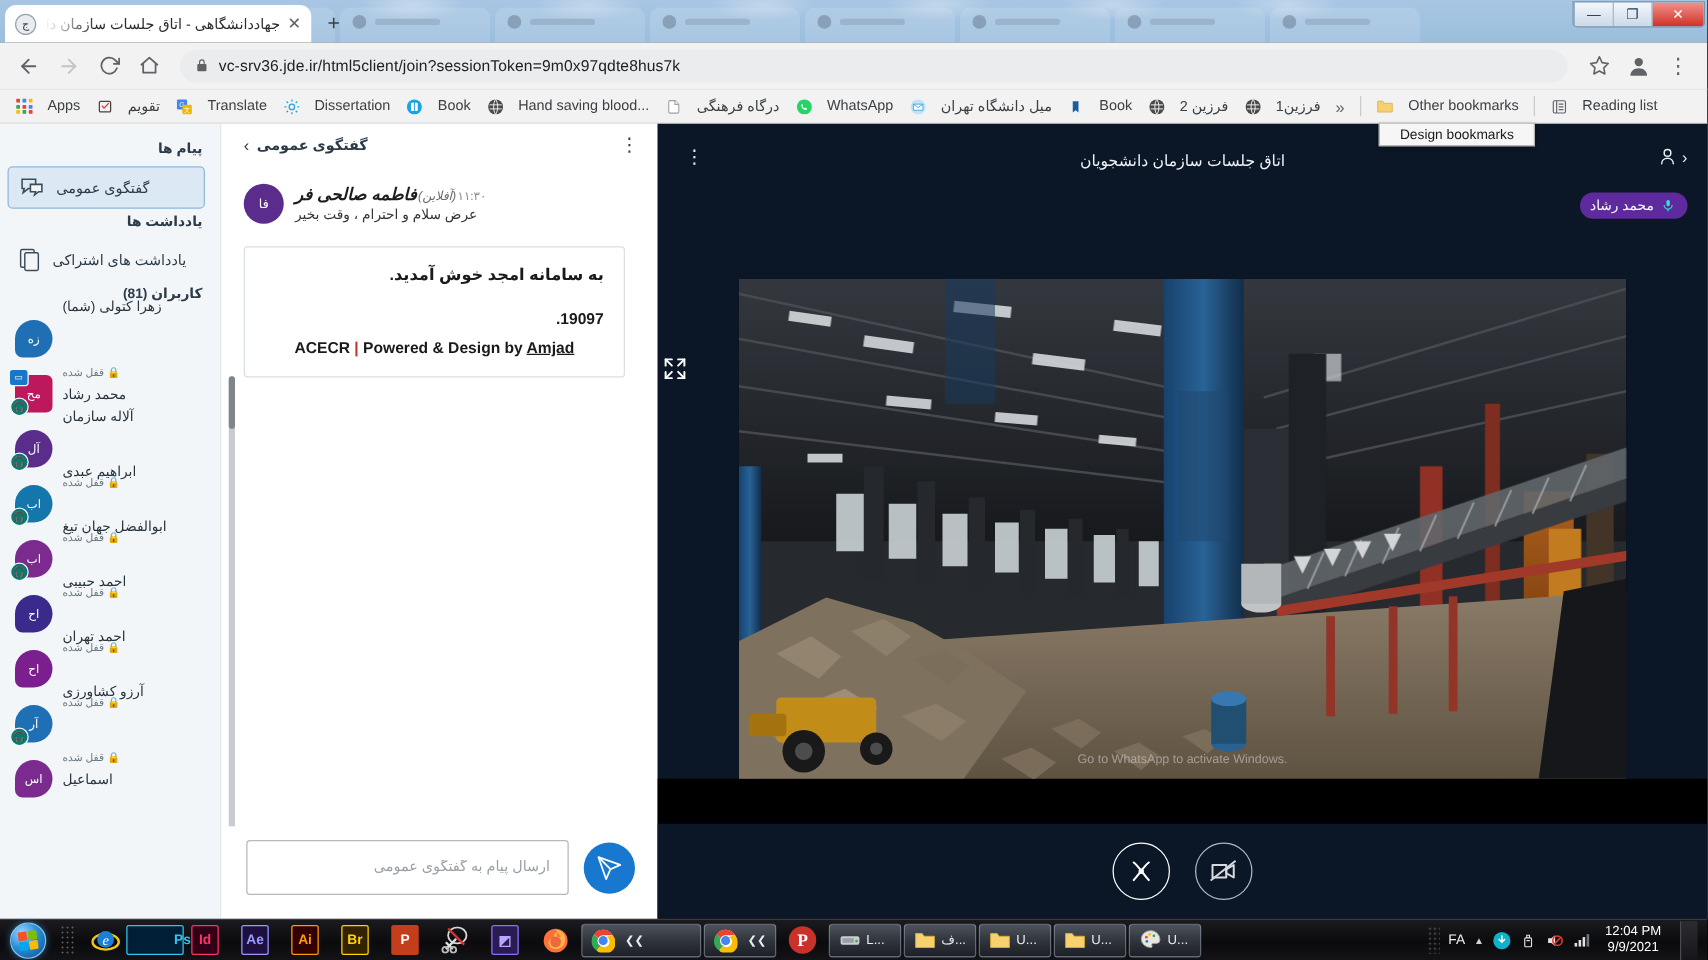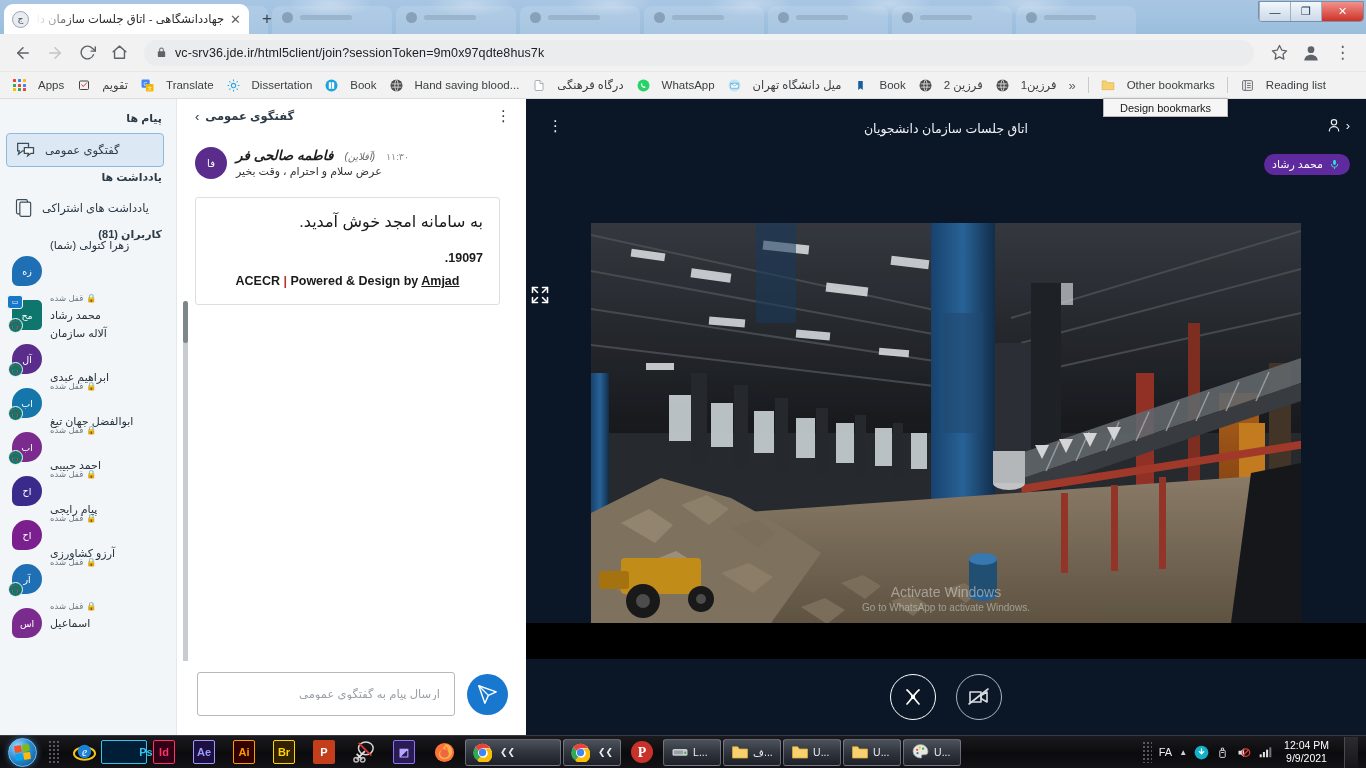--- a/index.html
+++ b/index.html
@@ -214,31 +214,31 @@
   }
   .chat-title { font-size: 11.5px; color: #2c3b47; font-weight: bold; direction: rtl; }
   .chat-body { flex: 1 1 auto; padding: 6px 22px 0 18px; position: relative; overflow: hidden; }
   .msg { display: flex; flex-direction: row-reverse; gap: 9px; margin-top: 8px; }
   .msg-av {
     width: 32px; height: 32px; border-radius: 50%; background: #5a2d8c;
     color: #fff; font-size: 10px; display: flex; align-items: center;
     justify-content: center; flex: 0 0 auto; direction: rtl;
   }
   .msg-col { display: flex; flex-direction: column; align-items: flex-end; flex: 1 1 auto; }
-  .msg-head { display: flex; flex-direction: row-reverse; align-items: baseline; gap: 11px; }
+  .msg-head { display: flex; flex-direction: row-reverse; align-items: baseline; gap: 1px; }
   .msg-name { font-size: 13.5px; font-weight: bold; color: #1d1d1d; direction: rtl; font-style: italic; }
   .msg-off { font-size: 10px; color: #6b6b6b; direction: rtl; font-style: italic; }
   .msg-time { font-size: 9.5px; color: #8b8b8b; direction: rtl; }
   .msg-text { font-size: 11px; color: #333; direction: rtl; margin-top: 2px; }
   .welcome-box {
     margin: 18px 4px 0 0; border: 1px solid #dadfe3; border-radius: 3px;
     padding: 14px 16px 16px 16px; text-align: right; direction: rtl;
     background: #fff;
   }
-  .welcome-line1 { font-size: 16px; color: #1a1a1a; font-weight: normal; direction: rtl; }
+  .welcome-line1 { font-size: 13px; color: #1a1a1a; font-weight: bold; direction: rtl; }
   .welcome-line2 { font-size: 12.5px; color: #1a1a1a; font-weight: bold; margin-top: 20px; direction: ltr; text-align: right; }
   .welcome-line3 {
     font-size: 12.5px; color: #1a1a1a; font-weight: bold; margin-top: 9px;
     direction: ltr; text-align: center;
   }
   .welcome-line3 .bar { color: #b9352c; }
   .welcome-line3 u { text-decoration: underline; }
   .chat-scroll-track {
     position: absolute; top: 168px; left: 6px; width: 5px; height: 390px;
     background: #c8ccd0; border-radius: 3px;
@@ -677,21 +677,21 @@
           <span class="user-meta">
             <span class="user-name">زهرا کتولی (شما)</span>
             <span class="user-status">
               <span>قفل شده</span>
               <span>🔒</span>
             </span>
           </span>
         </div>
 
         <div class="user-row">
-          <span class="avatar sq" style="background:#0f766e">
+          <span class="avatar sq" style="background:#be185d">
             <span>مح</span>
             <span class="badge-screen">▭</span>
             <span class="badge-mic">🎧</span>
           </span>
           <span class="user-meta">
             <span class="user-name">محمد رشاد</span>
           </span>
         </div>
 
         <div class="user-row">
@@ -747,21 +747,21 @@
               <span>🔒</span>
             </span>
           </span>
         </div>
 
         <div class="user-row">
           <span class="avatar" style="background:#7b1f8e">
             <span>اح</span>
           </span>
           <span class="user-meta">
-            <span class="user-name">پیام رایجی</span>
+            <span class="user-name">احمد تهران</span>
             <span class="user-status">
               <span>قفل شده</span>
               <span>🔒</span>
             </span>
           </span>
         </div>
 
         <div class="user-row">
           <span class="avatar" style="background:#1f6fb5">
             <span>آر</span>
@@ -1017,21 +1017,20 @@
 
           <ellipse cx="418" cy="260" rx="16" ry="7" fill="#d8dadc"></ellipse>
           <rect x="402" y="228" width="32" height="32" fill="#c9ccce"></rect>
 
           <path d="M660 250 L710 240 L710 400 L640 400 Z" fill="#191a1d"></path>
 
           <rect x="0" y="0" width="710" height="400" fill="#000" opacity="0.10"></rect>
         </svg>
 
         <div class="win-watermark">
-          <div class="l1">Activate Windows</div>
           <div class="l2">Go to WhatsApp to activate Windows.</div>
         </div>
       </div>
 
       <div class="stage-blackband"></div>
 
       <div class="meet-bottombar">
         <span class="ctl cam">
           <svg width="24" height="24" viewBox="0 0 24 24" fill="none" stroke="#d6dbe1" stroke-width="1.6" stroke-linecap="round" stroke-linejoin="round">
             <path d="M3 7h11v10H3z"></path>

